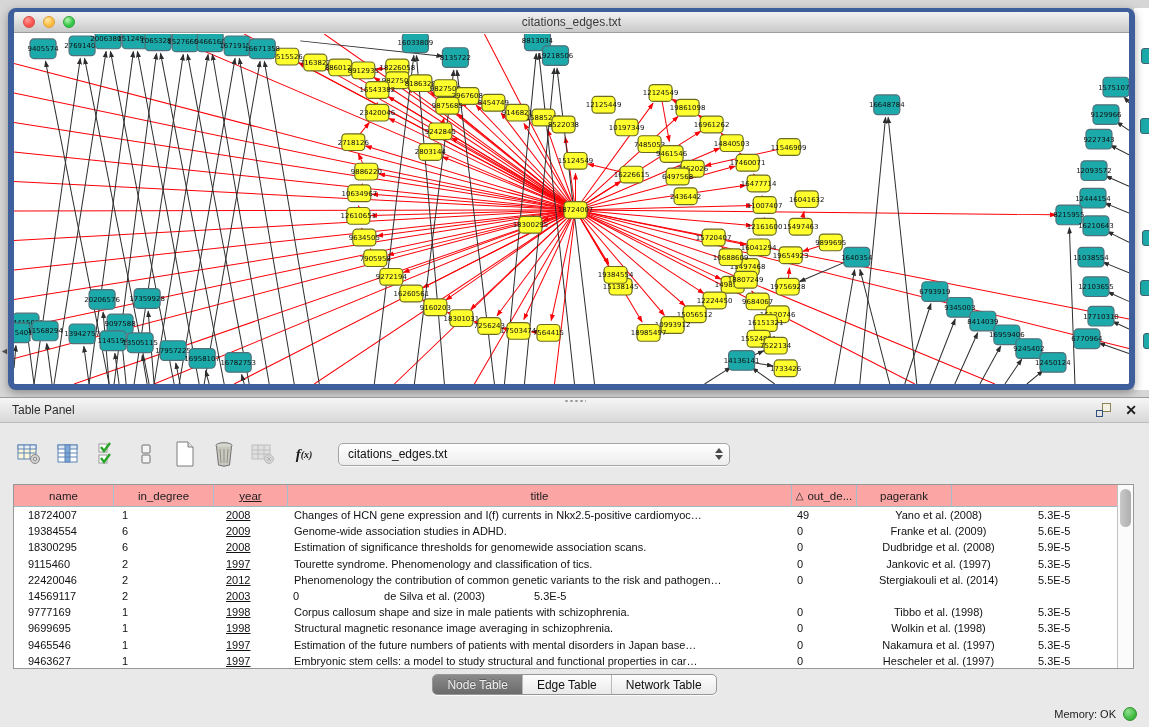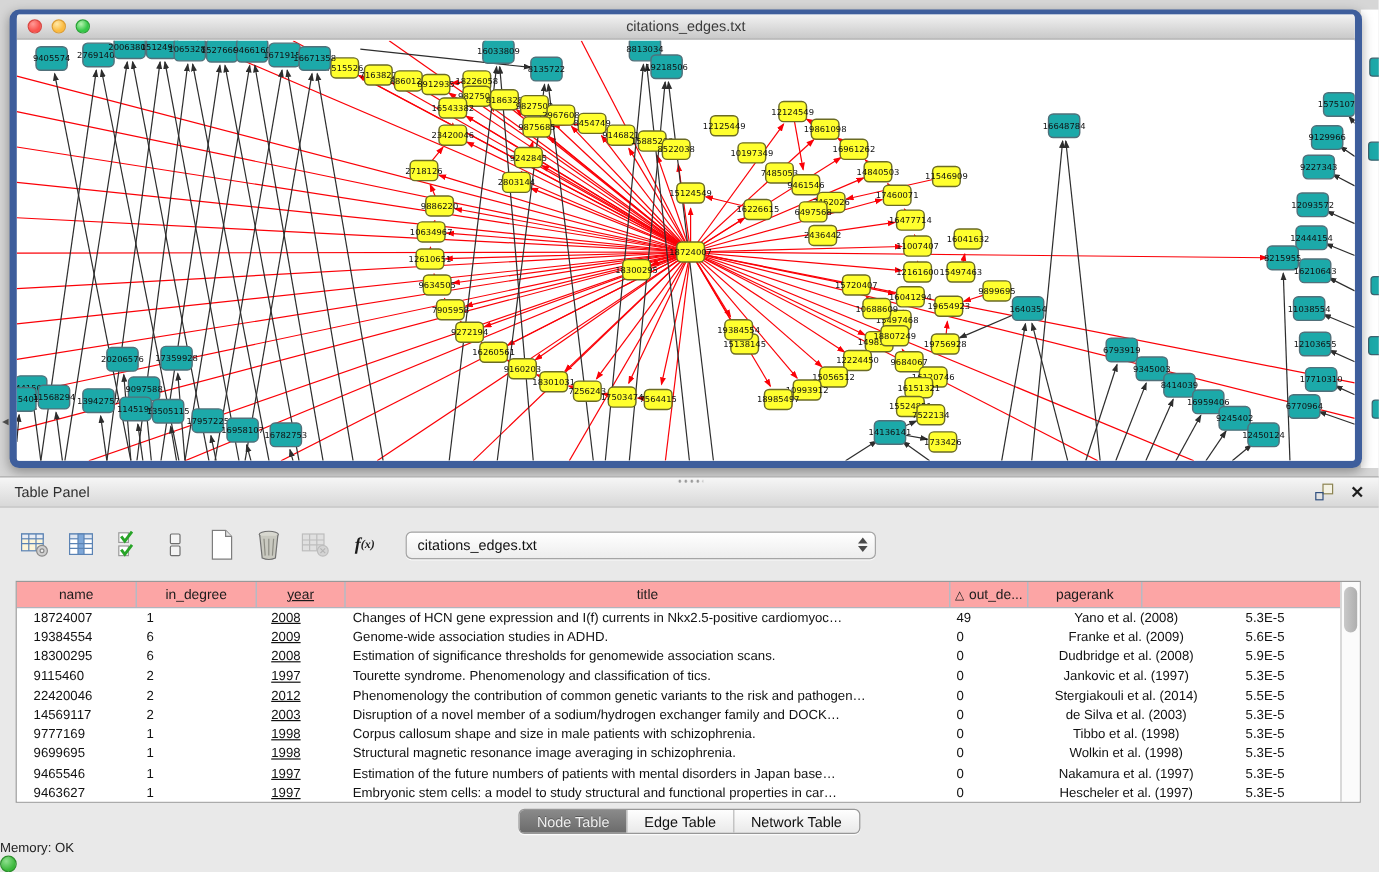--- a/index.html
+++ b/index.html
@@ -70,21 +70,21 @@
   .vscroll { width:16px; border-left:1px solid #c2c2c2; background:#fbfbfb; position:relative; }
   .vthumb { position:absolute; left:2px; top:4px; width:11px; height:38px; background:linear-gradient(90deg,#c9c9c9,#aeaeae); border-radius:6px; }
 
   .tabbar { position:absolute; left:0; right:0; top:276px; display:flex; justify-content:center; }
   .segmented { display:flex; height:21px; border:1px solid #979797; border-radius:5px; overflow:hidden;
     background:linear-gradient(#fefefe,#e9e9e9); box-shadow:0 1px 0 rgba(255,255,255,.8); }
   .seg { font-size:12px; color:#111; display:flex; align-items:center; padding:0 14px; border-right:1px solid #b9b9b9; cursor:pointer; }
   .seg:last-child { border-right:none; }
   .seg.sel { background:linear-gradient(#8a8a8a,#6b6b6b); color:#efefef; text-shadow:0 -1px 0 rgba(0,0,0,.3); }
 
-  .statusbar { position:absolute; left:0; right:0; bottom:0; height:27px; display:flex; justify-content:flex-end; padding-right:12px;flex-direction:column; }
+  .statusbar { position:absolute; left:0; right:0; bottom:0; height:27px; display:flex; align-items:center; justify-content:flex-end; padding-right:12px; }
   .mem-label { font-size:11px; color:#222; margin-right:7px; }
   .mem-dot { width:14px; height:14px; border-radius:50%; background:radial-gradient(circle at 35% 30%, #8fe08f, #3cb83c 65%); border:1px solid #2d8f2d; }
 </style>
 </head>
 <body>
 
 <div id="desktop">
 
   <div class="bg-sliver" id="bg-sliver">
       <div class="stub" style="left: 7px; top: 40px;"></div>
@@ -702,21 +702,20 @@
             <div class="td c2">2012</div>
             <div class="td c3">Phenomenology the contribution of common genetic variants to the risk and pathogen…</div>
             <div class="td c4">0</div>
             <div class="td c5">Stergiakouli et al. (2014)</div>
             <div class="td c6">5.5E-5</div>
           </div>
           <div class="trow">
             <div class="td c0">14569117</div>
             <div class="td c1">2</div>
             <div class="td c2">2003</div>
-            <div class="td c3">Disruption of a novel member of a sodium/hydrogen exchanger family and DOCK…</div>
             <div class="td c4">0</div>
             <div class="td c5">de Silva et al. (2003)</div>
             <div class="td c6">5.3E-5</div>
           </div>
           <div class="trow">
             <div class="td c0">9777169</div>
             <div class="td c1">1</div>
             <div class="td c2">1998</div>
             <div class="td c3">Corpus callosum shape and size in male patients with schizophrenia.</div>
             <div class="td c4">0</div>

